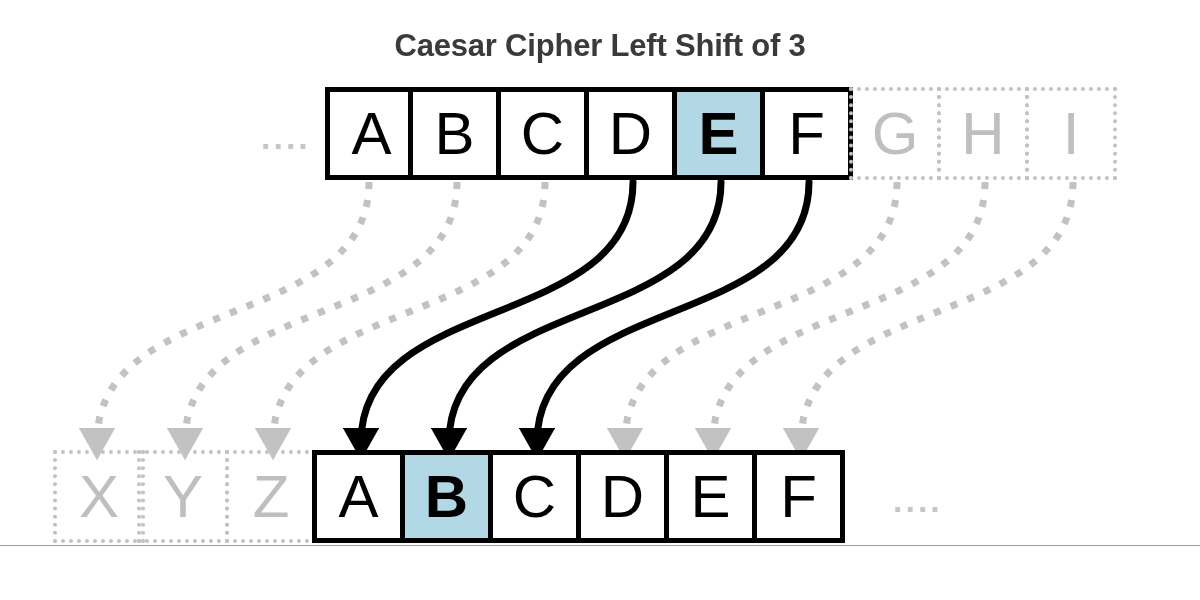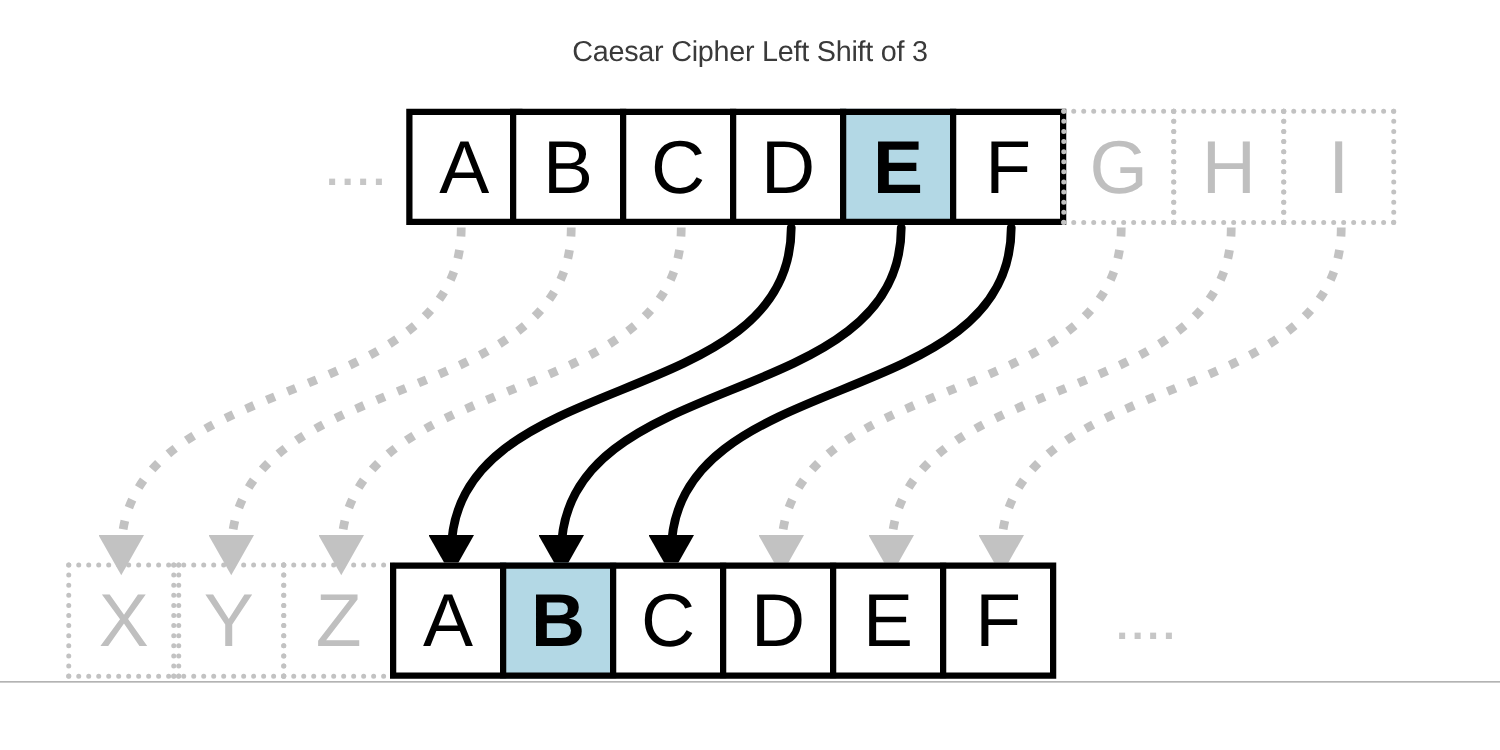--- a/index.html
+++ b/index.html
@@ -18,22 +18,22 @@
     width: 1200px;
     height: 600px;
     background: #ffffff;
   }
   #title {
     position: absolute;
     left: 0;
     top: 28px;
     width: 1200px;
     text-align: center;
-    font-size: 23px;
-    font-weight: normal;
+    font-size: 31px;
+    font-weight: bold;
     color: #3a3a3a;
     letter-spacing: -0.2px;
     font-family: "Liberation Sans", sans-serif;
   }
   
   #arrow-layer {
     position: absolute;
     left: 0;
     top: 0;
     width: 1200px;

